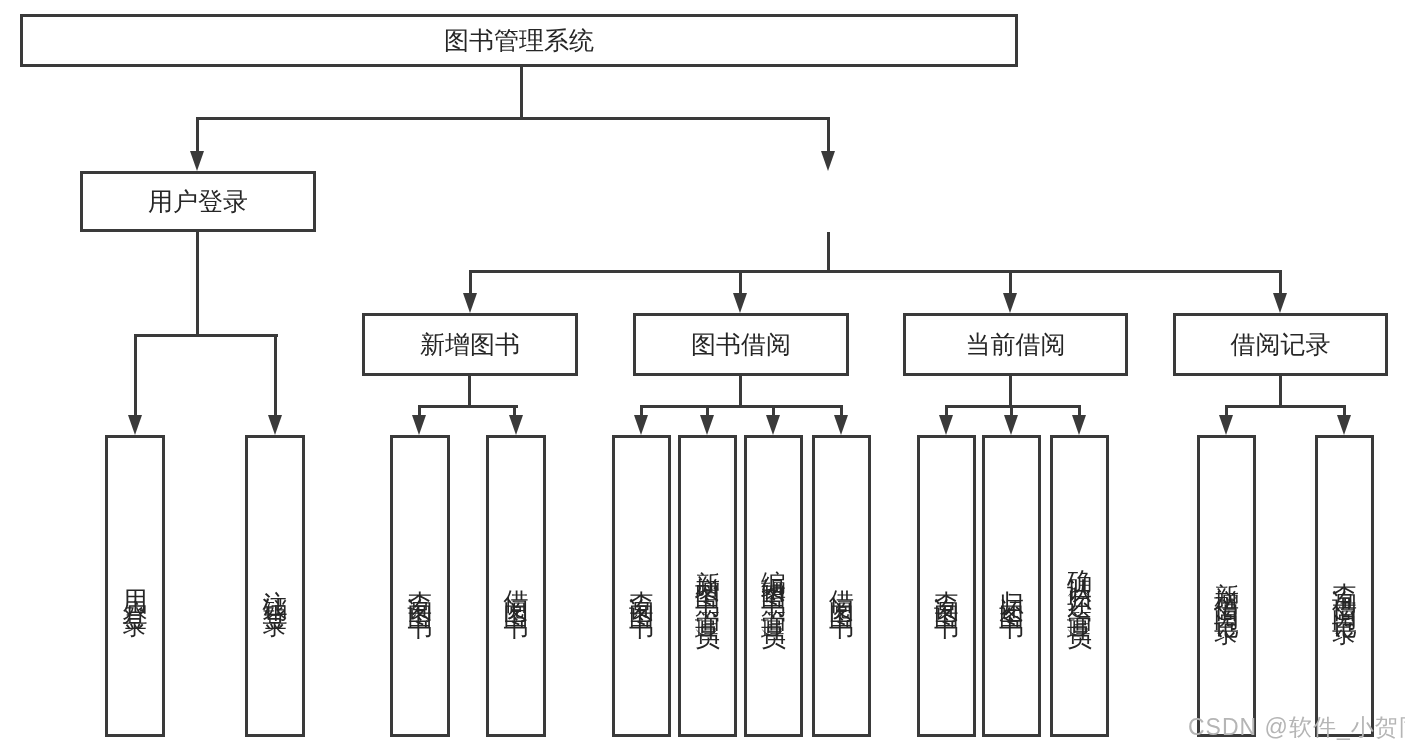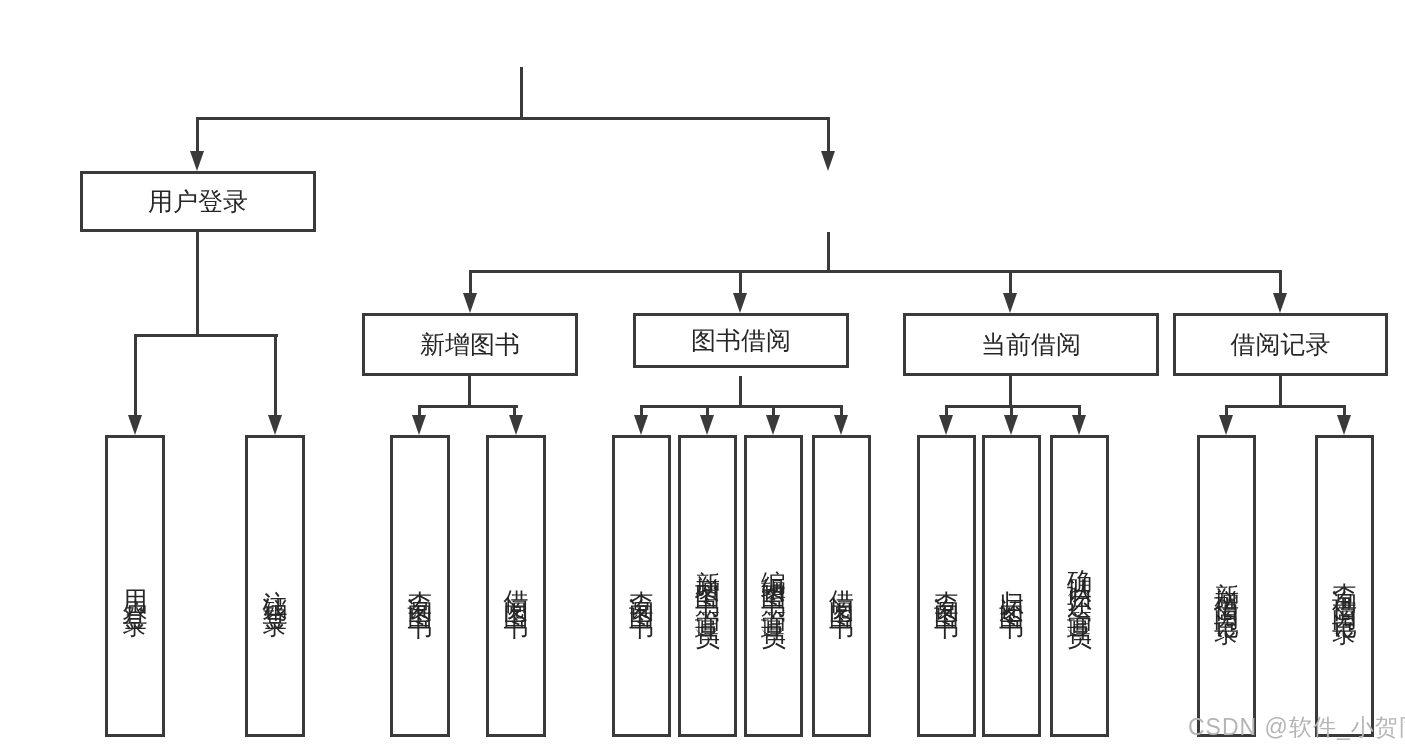--- a/index.html
+++ b/index.html
@@ -90,32 +90,35 @@
   <i class="vline" style="left:1078px;top:405px;height:12px"></i>
   <i class="arrow" style="left:1072px;top:415px"></i>
 
   <i class="vline" style="left:1279px;top:376px;height:31px"></i>
   <i class="hline" style="left:1225px;top:405px;width:121px"></i>
   <i class="vline" style="left:1225px;top:405px;height:12px"></i>
   <i class="arrow" style="left:1219px;top:415px"></i>
   <i class="vline" style="left:1343px;top:405px;height:12px"></i>
   <i class="arrow" style="left:1337px;top:415px"></i>
 
+  <div class="node" style="left:20px;top:14px;width:998px;height:53px">
+    <span>图书管理系统</span>
+  </div>
 
   <div class="node" style="left:80px;top:171px;width:236px;height:61px">
     <span>用户登录</span>
   </div>
 
   <div class="node" style="left:362px;top:313px;width:216px;height:63px">
     <span>新增图书</span>
   </div>
-  <div class="node" style="left:633px;top:313px;width:216px;height:55px">
+  <div class="node" style="left:633px;top:313px;width:216px;height:63px">
     <span>图书借阅</span>
   </div>
-  <div class="node" style="left:903px;top:313px;width:256px;height:63px">
+  <div class="node" style="left:903px;top:313px;width:225px;height:63px">
     <span>当前借阅</span>
   </div>
   <div class="node" style="left:1173px;top:313px;width:215px;height:63px">
     <span>借阅记录</span>
   </div>
 
   <div class="node leaf" style="left:105px;top:435px;width:60px;height:302px">
     <span class="vtext">用户登录</span>
   </div>
   <div class="node leaf" style="left:245px;top:435px;width:60px;height:302px">

